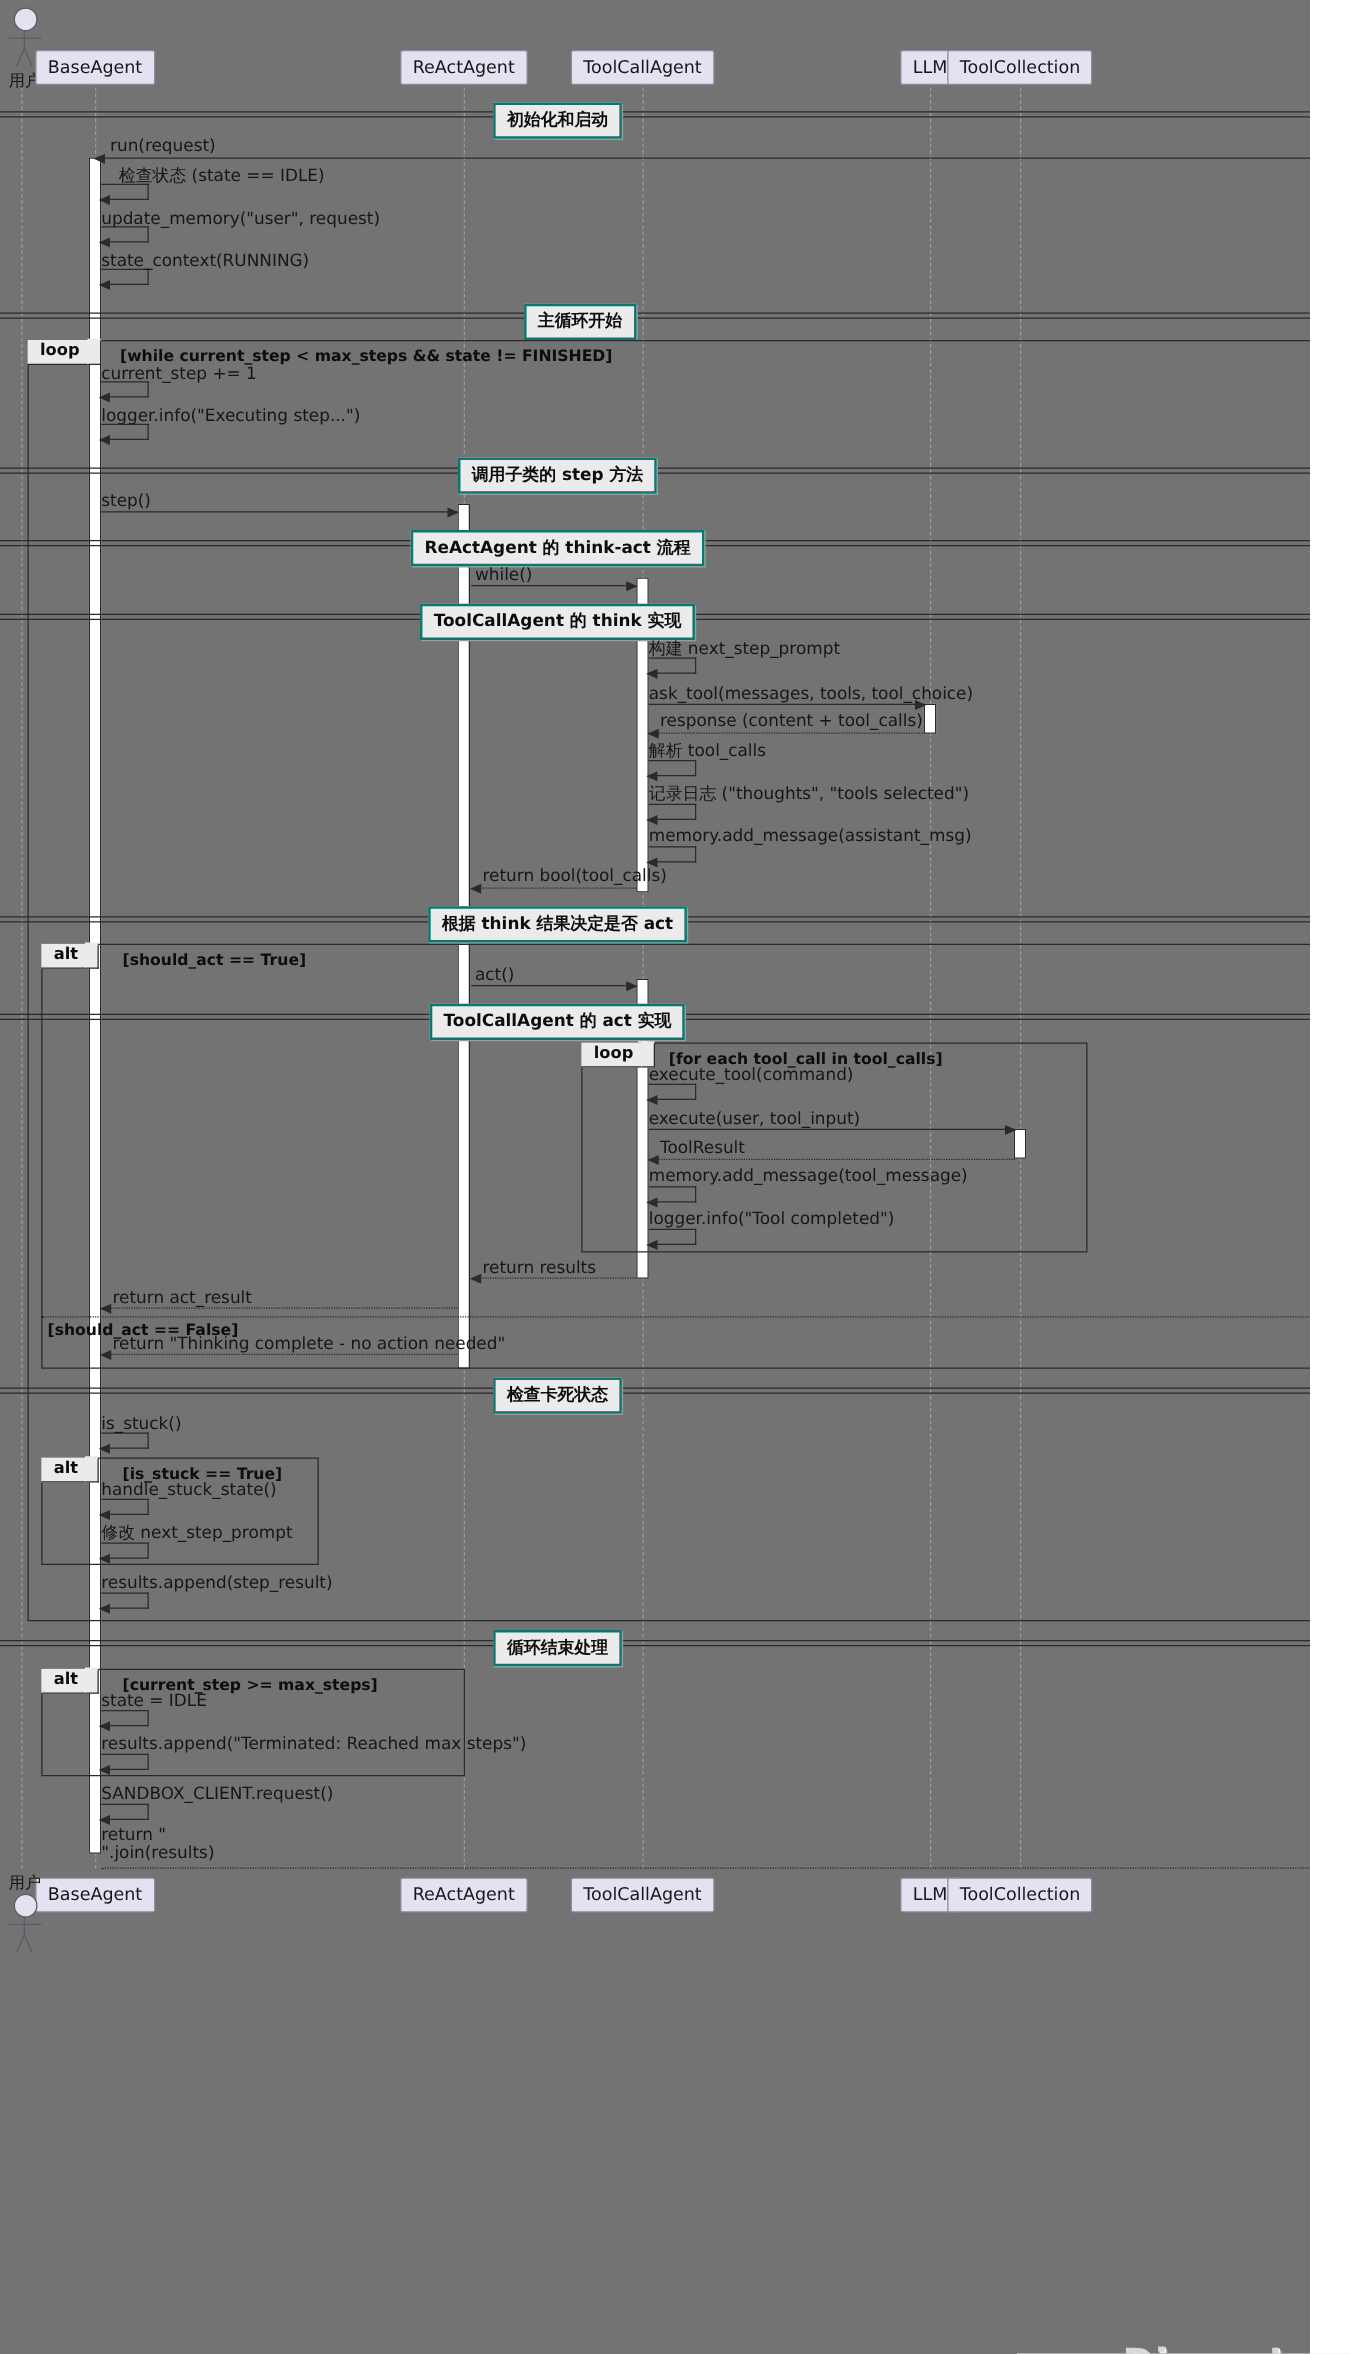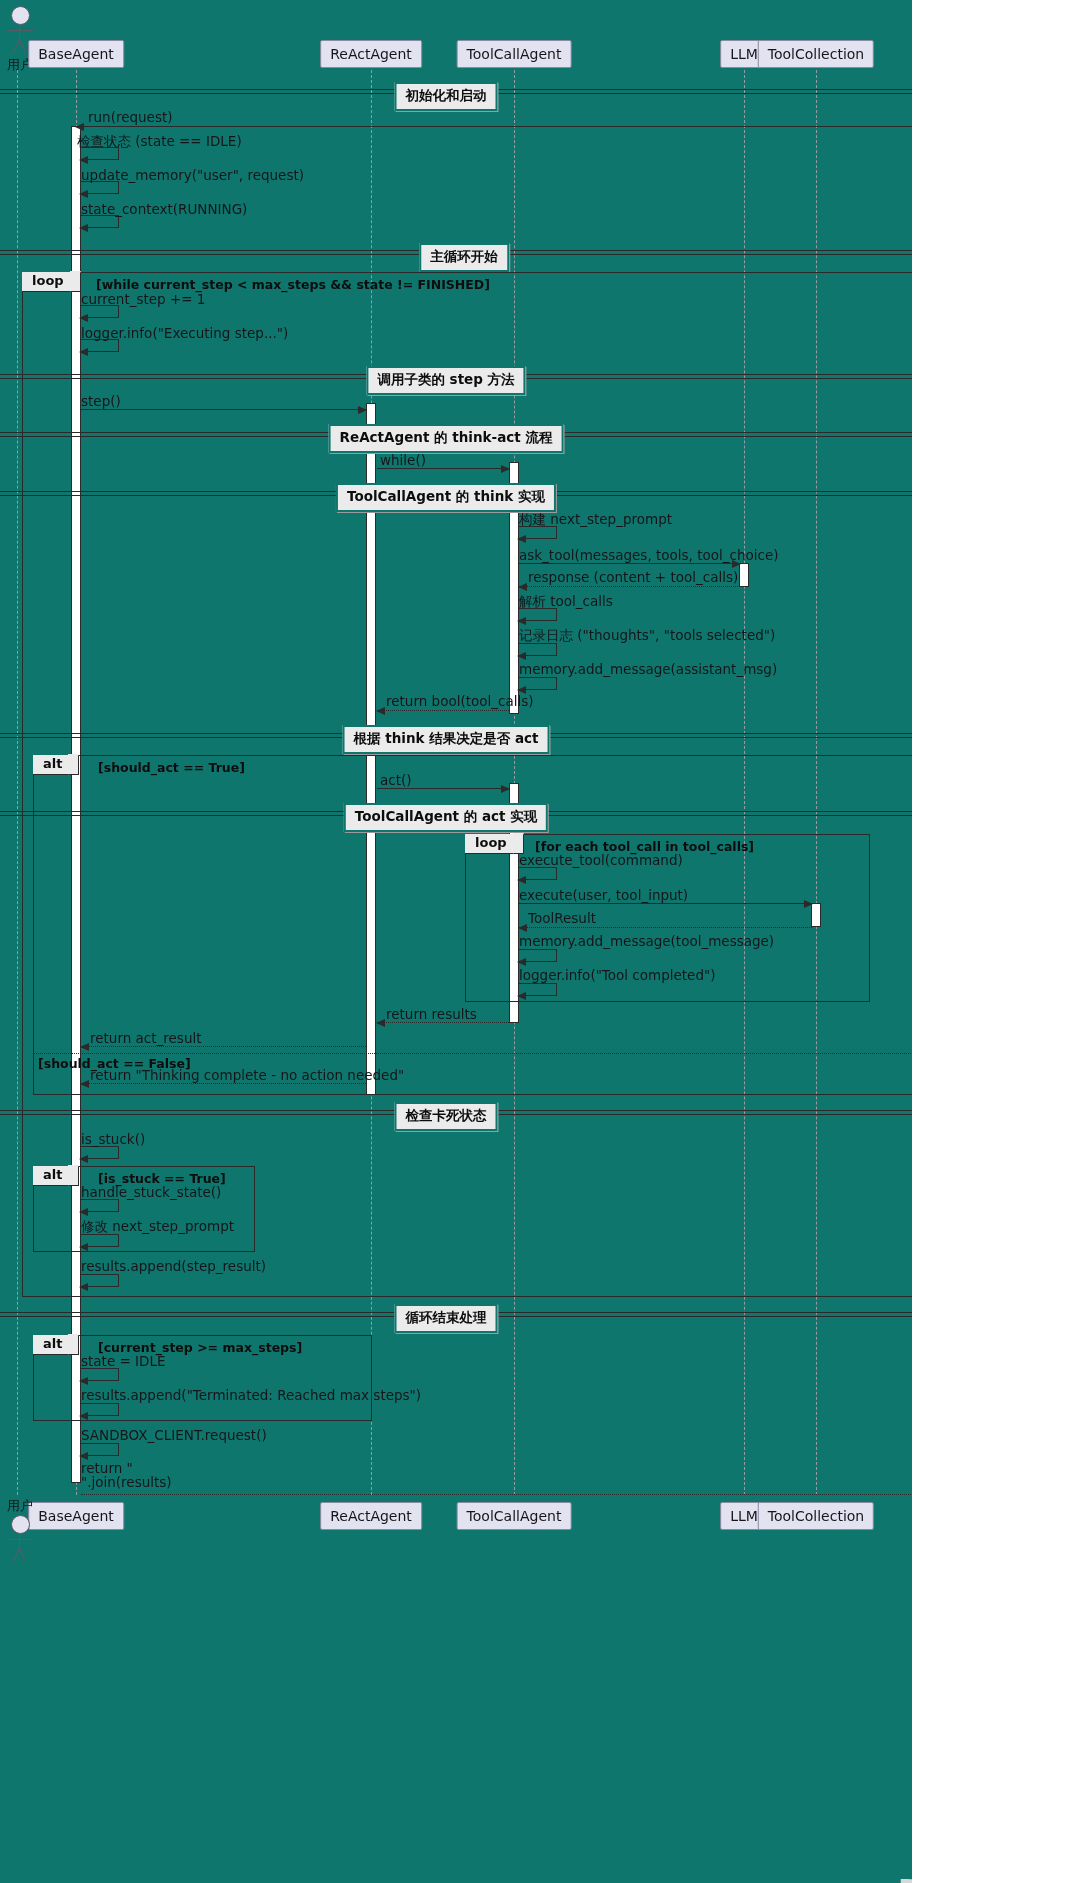--- a/index.html
+++ b/index.html
@@ -1,22 +1,22 @@
 <!DOCTYPE html>
 <html><head>
 <meta charset="utf-8">
 <style>
   html, body { margin:0; padding:0; background:#ffffff; }
   body { font-family:"DejaVu Sans","Liberation Sans",sans-serif; }
 
   #canvas {
     position:relative;
-    width:912px;
+    width:1048px;
     height:1883px;
-    background:#0f766e;
+    background:#737373;
     overflow:hidden;
   }
 
   
   .lifeline {
     position:absolute;
     width:0;
     border-left:1px dashed #9a9aa2;
     top:70px;
     height:1425px;
@@ -283,21 +283,21 @@
   <div class="fragcond" style="left:98px; top:1340px;">[current_step &gt;= max_steps]</div>
 
   <div class="msg" style="left:76px; top:126px; width:994px;">
     <span class="ah left"></span>
   </div>
   <div class="mlabel" style="left:88px; top:110px;">run(request)</div>
 
   <div class="selfmsg" style="left:81px; top:147px;">
       <span class="ah"></span>
     </div>
-  <div class="mlabel" style="left:77px; top:134px;">检查状态 (state == IDLE)</div>
+  <div class="mlabel" style="left:95px; top:134px;">检查状态 (state == IDLE)</div>
 
   <div class="selfmsg" style="left:81px; top:181px;">
       <span class="ah"></span>
     </div>
   <div class="mlabel" style="left:81px; top:168px;">update_memory("user", request)</div>
 
   <div class="selfmsg" style="left:81px; top:215px;">
       <span class="ah"></span>
     </div>
   <div class="mlabel" style="left:81px; top:202px;">state_context(RUNNING)</div>

